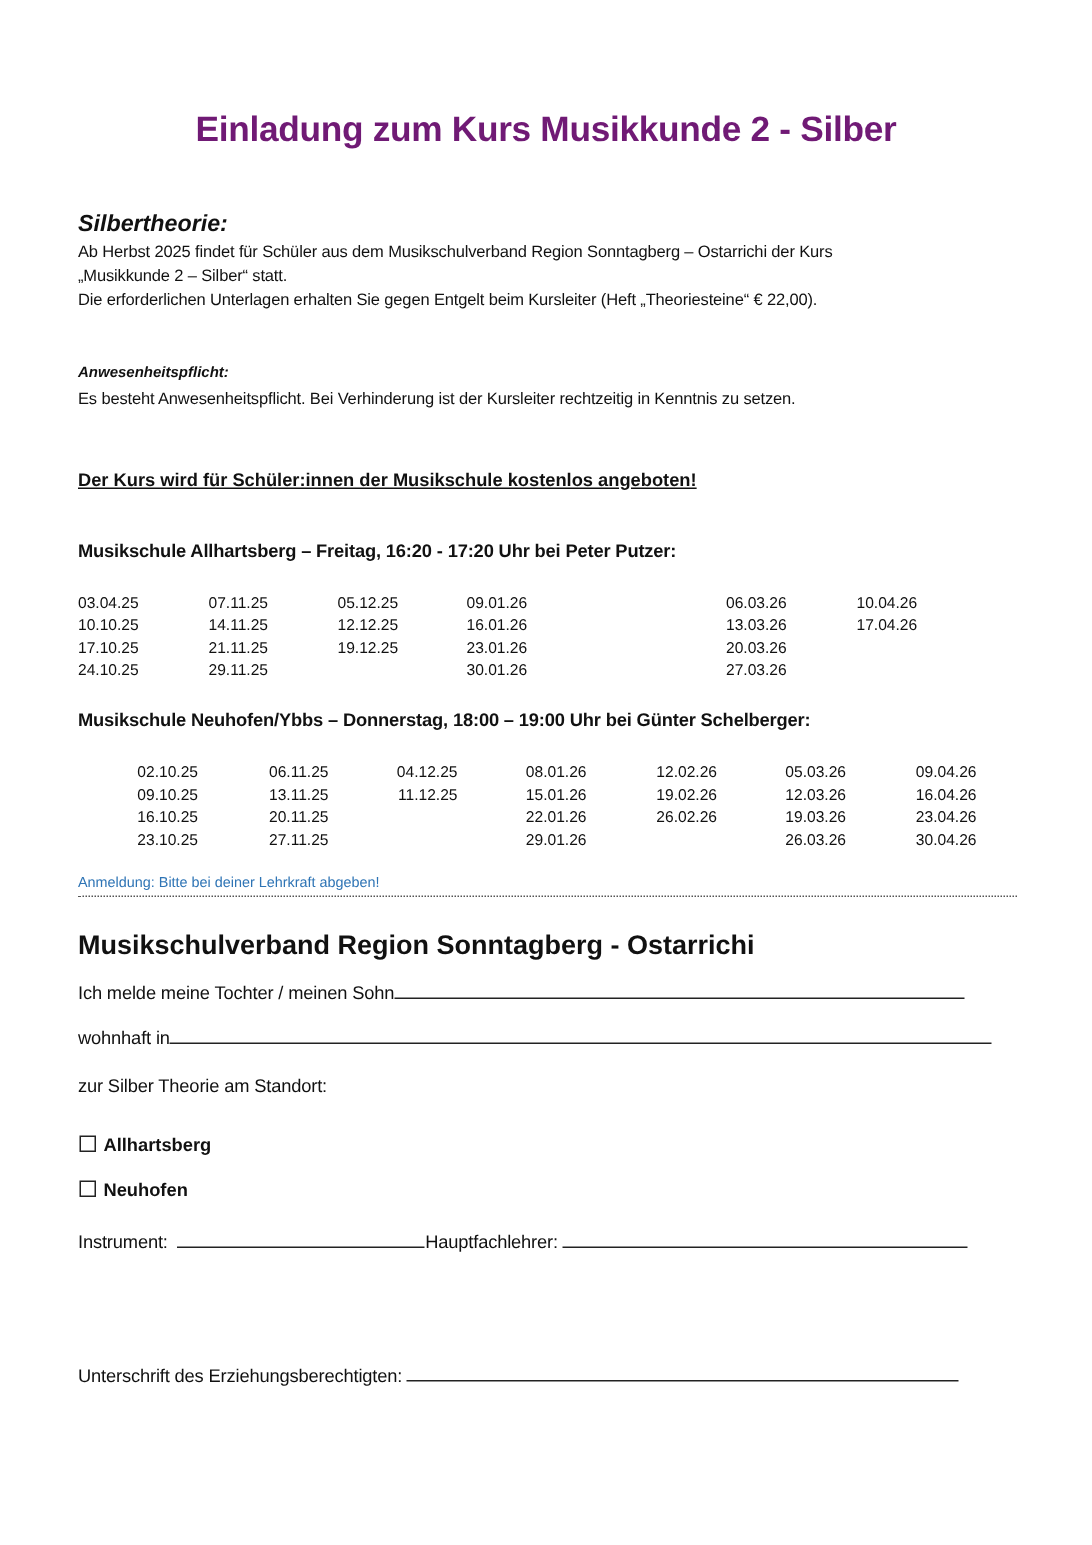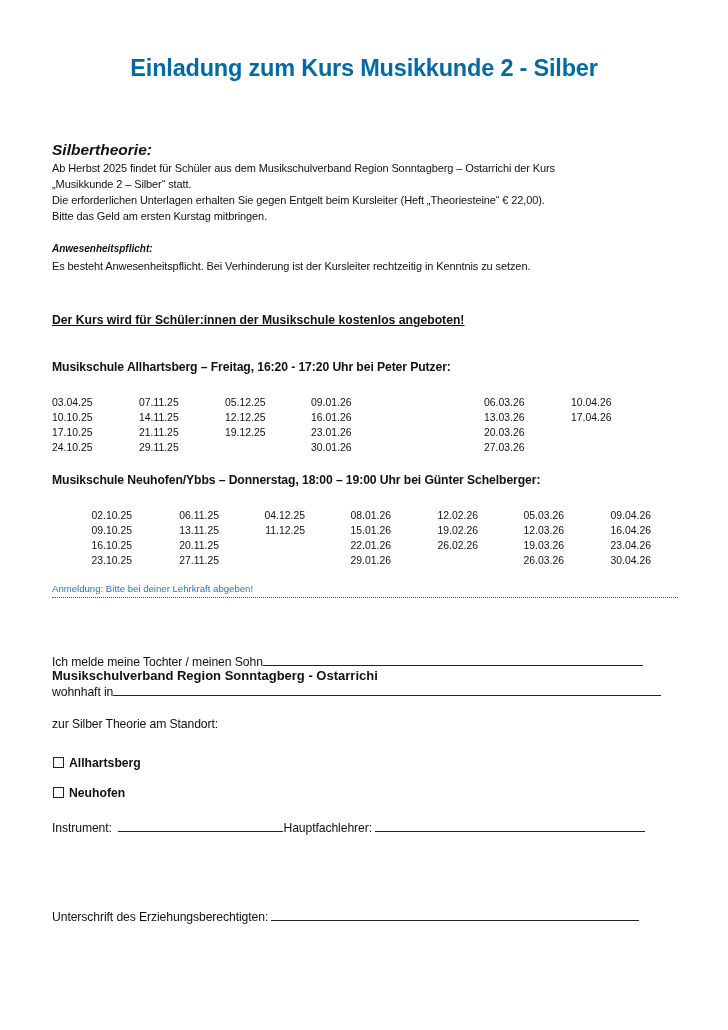--- a/index.html
+++ b/index.html
@@ -7,45 +7,45 @@
     body {
       position: relative;
       font-family: "Liberation Sans", "DejaVu Sans", sans-serif;
       color: #111111;
       overflow: hidden;
     }
     .page { position: absolute; left: 0; top: 0; width: 728px; height: 1030px; }
     .abs { position: absolute; white-space: nowrap; }
 
     .title {
-      left: 0; width: 728px; top: 55px;
+      left: 0; width: 728px; top: 73px;
       text-align: center;
       font-size: 23.5px;
       font-weight: bold;
-      color: #0369a1;
+      color: #701a75;
       letter-spacing: -0.2px;
     }
     .section-head {
       font-size: 15.5px; font-weight: bold; font-style: italic;
     }
     .body-text { font-size: 11px; line-height: 16px; letter-spacing: -0.1px; }
     .small-head { font-size: 10px; font-weight: bold; font-style: italic; }
     .underline-bold { font-size: 12.2px; font-weight: bold; text-decoration: underline; }
     .school-head { font-size: 12.2px; font-weight: bold; letter-spacing: -0.1px; }
 
     .dates { font-size: 10.4px; line-height: 15px; }
     .date-col { position: absolute; width: 80px; }
     .date-cell { height: 15px; white-space: nowrap; }
 
     .note { font-size: 9.6px; color: #2e74b5; }
     .dotted-rule {
       left: 52px; width: 626px; top: 597px; height: 0;
       border-top: 1px dotted #555;
     }
-    .org-head { font-size: 13px; font-weight: bold; margin-top: 48px; }
+    .org-head { font-size: 18px; font-weight: bold; }
     .form-text { font-size: 12.2px; letter-spacing: -0.1px; }
     .blank {
       display: inline-block;
       border-bottom: 1px solid #222;
       height: 12px;
       vertical-align: baseline;
     }
     .checkbox-row { font-size: 12.2px; font-weight: bold; }
     .checkbox {
       display: inline-block;
@@ -62,21 +62,20 @@
 
 <div class="page">
 
   <div class="abs title">Einladung zum Kurs Musikkunde 2 - Silber</div>
 
   <div class="abs section-head" style="left:52px; top:141px;">Silbertheorie:</div>
   <div class="abs body-text" style="left:52px; top:160px;">
     <div>Ab Herbst 2025 findet für Schüler aus dem Musikschulverband Region Sonntagberg – Ostarrichi der Kurs</div>
     <div>„Musikkunde 2 – Silber“ statt.</div>
     <div>Die erforderlichen Unterlagen erhalten Sie gegen Entgelt beim Kursleiter (Heft „Theoriesteine“ € 22,00).</div>
-    <div>Bitte das Geld am ersten Kurstag mitbringen.</div>
   </div>
 
   <div class="abs small-head" style="left:52px; top:243px;">Anwesenheitspflicht:</div>
   <div class="abs body-text" style="left:52px; top:258px;">Es besteht Anwesenheitspflicht.  Bei Verhinderung ist der Kursleiter rechtzeitig in Kenntnis zu setzen.</div>
 
   <div class="abs underline-bold" style="left:52px; top:313px;">Der Kurs wird für Schüler:innen der Musikschule kostenlos angeboten!</div>
 
   <div class="abs school-head" style="left:52px; top:360px;">Musikschule Allhartsberg – Freitag, 16:20 - 17:20 Uhr bei Peter Putzer:</div>
   <div class="abs dates" style="left:52px; top:395px; width:620px; height:62px;">
     <div class="date-col" style="left:0px;">

